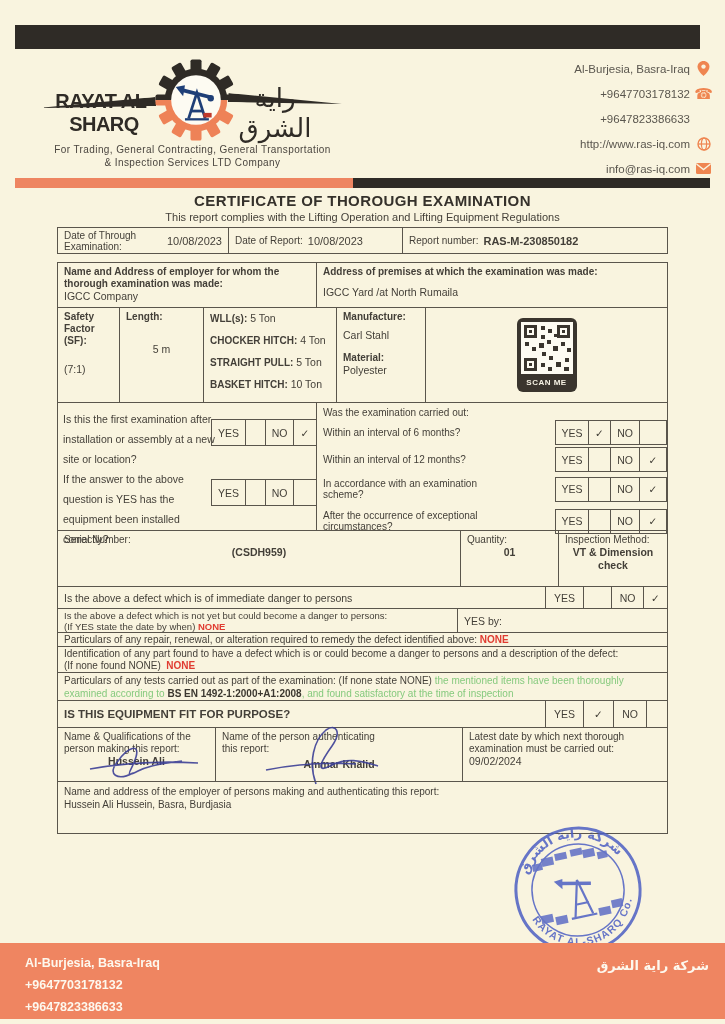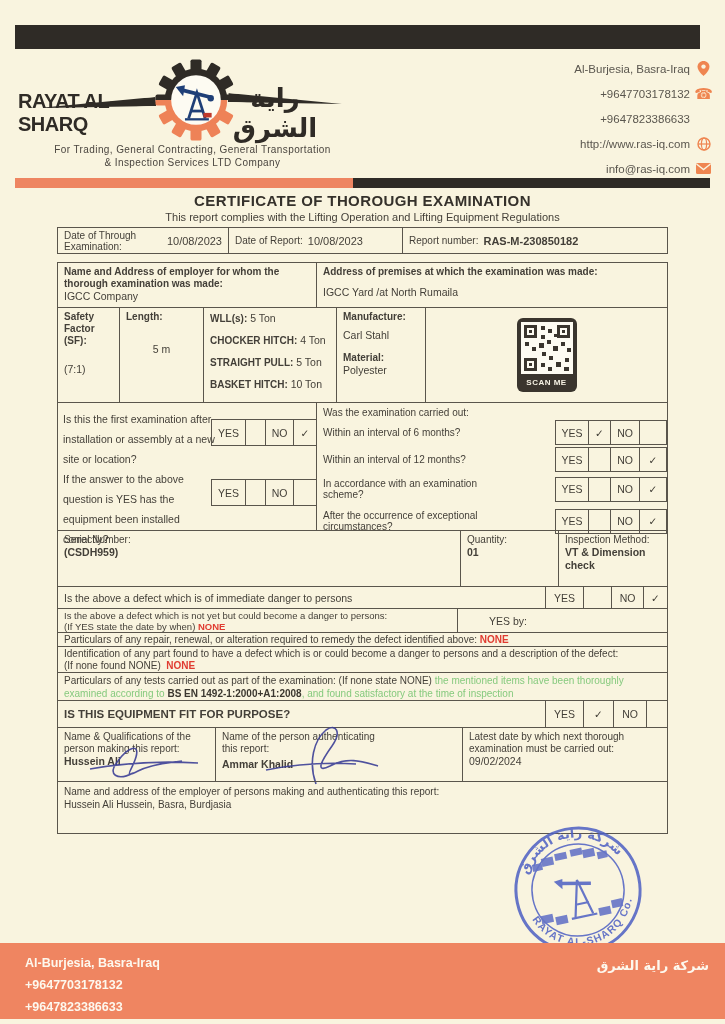--- a/index.html
+++ b/index.html
@@ -2,29 +2,29 @@
 <html><head>
 <meta charset="utf-8">
 <style>
   :root{
     --bg:#f9f4df; --ink:#433f38; --bd:#5a554c; --orange:#ee8561;
     --dark:#2f2b26; --red:#e03c31; --green:#86ca7e; --blue:#4d5fc3; --sig:#3c3f96;
   }
   *{margin:0;padding:0;box-sizing:border-box;}
   body{font-family:"Liberation Sans","DejaVu Sans",sans-serif;color:var(--ink);}
   #page{position:relative;width:725px;height:1024px;background:var(--bg);overflow:hidden;}
-  .b{font-weight:bold;}
+  .b{font-weight:bold;text-align:center;}
   
   .topbar{position:absolute;left:15px;top:25px;width:685px;height:24px;background:var(--dark);}
   .logo-wrap{position:absolute;left:10px;top:50px;width:360px;height:95px;}
   .swoosh{position:absolute;background:var(--dark);height:9px;}
   .sw-l{left:28px;top:50px;width:118px;clip-path:polygon(0 55%,100% 0,100% 100%);transform:rotate(-3deg);}
   .sw-r{left:218px;top:46px;width:114px;clip-path:polygon(0 0,100% 55%,0 100%);transform:rotate(3deg);}
-  .name-en{position:absolute;left:8px;top:40px;width:140px;font-size:20px;font-weight:bold;letter-spacing:-0.5px;color:var(--dark);text-align:left;}
-  .name-ar{position:absolute;left:210px;top:33px;width:110px;font-size:26px;font-weight:bold;color:var(--dark);text-align:center;font-family:"DejaVu Sans",sans-serif;}
+  .name-en{position:absolute;left:24px;top:40px;width:140px;font-size:20px;font-weight:bold;letter-spacing:-0.5px;color:var(--dark);text-align:center;}
+  .name-ar{position:absolute;left:210px;top:33px;width:110px;font-size:26px;font-weight:normal;color:var(--dark);text-align:center;font-family:"DejaVu Sans",sans-serif;}
   .gear-svg{position:absolute;left:140px;top:4px;}
   .tagline{position:absolute;left:20px;top:143px;width:345px;text-align:center;font-size:10px;line-height:13px;color:#4a453f;letter-spacing:.4px;}
   .contacts{position:absolute;right:14px;top:56px;width:195px;}
   .c-row{display:flex;justify-content:flex-end;align-items:center;height:25px;gap:6px;font-size:11.5px;color:#5a564e;}
   .c-ic{width:15px;height:15px;flex:0 0 15px;display:flex;align-items:center;justify-content:center;}
   .divider{position:absolute;left:15px;top:178px;width:695px;height:10px;display:flex;}
   .divider .d-or{width:338px;background:var(--orange);}
   .divider .d-bk{flex:1;background:var(--dark);}
   
   .title-main{position:absolute;left:0;top:192px;width:725px;text-align:center;font-size:15px;font-weight:bold;color:#35312b;letter-spacing:.4px;}
@@ -340,21 +340,21 @@
     <div class="mrow" style="height:22px;">
       <div class="cell" style="flex:1;display:flex;align-items:center;border-right:none;">Is the above a defect which is of immediate danger to persons</div>
       <div class="rbox">
         <span class="mc" style="width:38px;">YES</span>
         <span class="mc mark" style="width:28px;"></span>
         <span class="mc" style="width:32px;">NO</span>
         <span class="mc mark" style="width:24px;">✓</span>
       </div>
     </div>
 
-    <div class="mrow" style="height:24px;gap:25px;">
+    <div class="mrow" style="height:24px;">
       <div class="cell" style="width:400px;font-size:9.5px;line-height:11px;padding-top:1px;">
         <div>Is the above a defect which is not yet but could become a danger to persons:</div>
         <div><span>(If YES state the date by when)</span> <span class="red">NONE</span></div>
       </div>
       <div class="cell" style="flex:1;display:flex;align-items:center;">YES by:</div>
     </div>
 
     <div class="mrow" style="height:14px;">
       <div class="cell" style="flex:1;padding:1px 6px;font-size:10px;line-height:12px;">
         <span>Particulars of any repair, renewal, or alteration required to remedy the defect identified above:</span>

